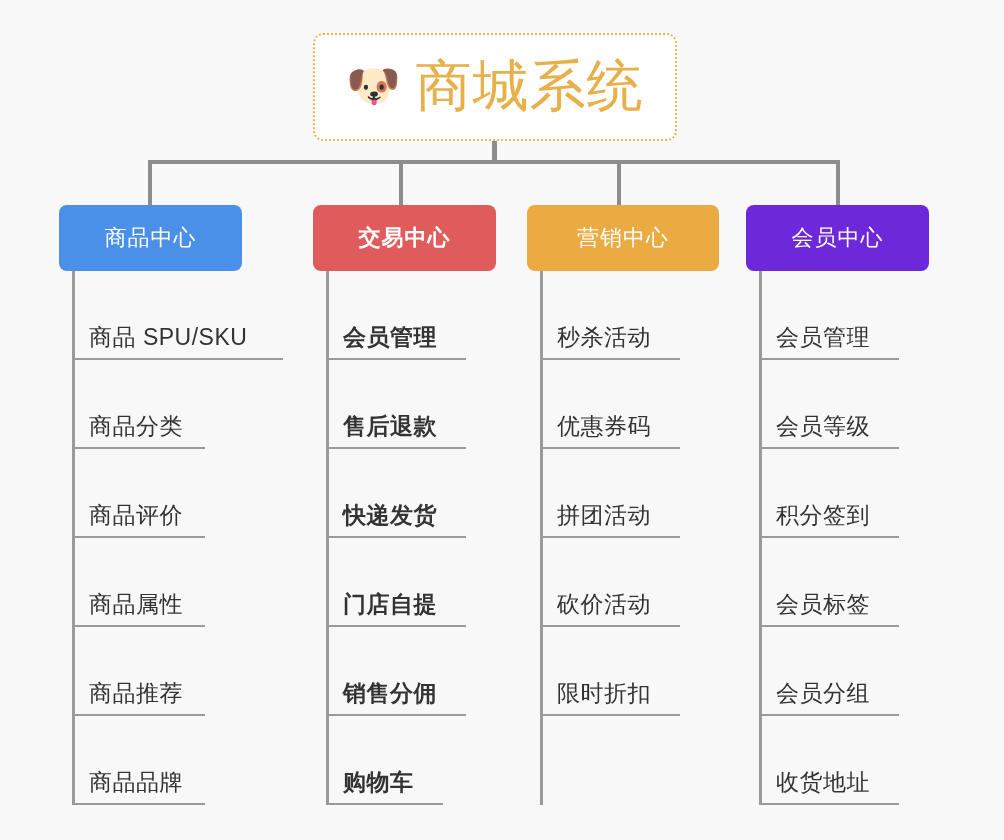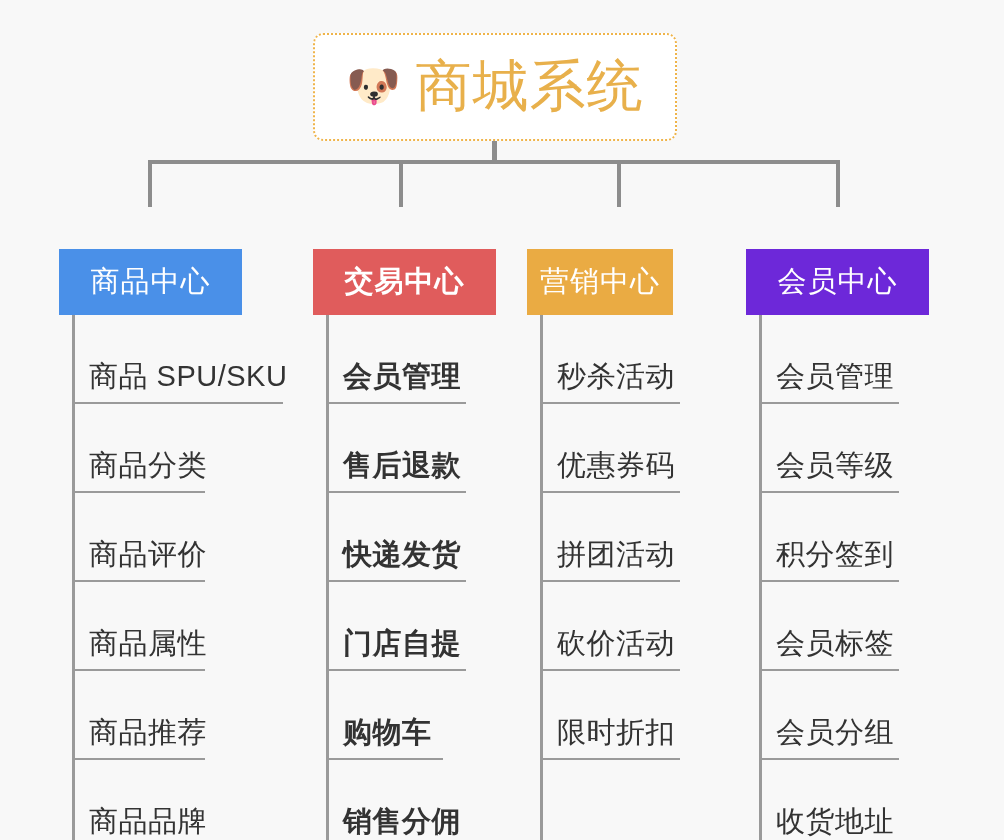--- a/index.html
+++ b/index.html
@@ -57,29 +57,28 @@
   .conn-h { height: 4px; }
 
   
   .branch {
     position: absolute;
     top: 205px;
   }
   .branch-header {
     box-sizing: border-box;
     height: 66px;
-    border-radius: 0;
+    border-radius: 8px;
     display: flex;
     align-items: center;
     justify-content: center;
     color: #ffffff;
-    font-size: 29px;
+    font-size: 22px;
     letter-spacing: 1px;
     white-space: nowrap;
-    margin-top: 44px;
   }
 
   
   .leaf-stack {
     position: relative;
     margin-top: 0;
     padding-left: 0;
   }
   .leaf-trunk {
     position: absolute;
@@ -99,21 +98,21 @@
     position: absolute;
     left: 13px;
     bottom: 0;
     height: 2px;
     background: #9a9a9a;
   }
   .leaf-label {
     position: relative;
     padding-left: 30px;
     padding-bottom: 7px;
-    font-size: 29px;
+    font-size: 23px;
     color: #333333;
     white-space: nowrap;
     letter-spacing: 0.5px;
   }
 </style>
 </head>
 <body>
 
 <div id="stage">
 
@@ -180,31 +179,31 @@
           </div>
           <div class="leaf">
             <span class="leaf-label">快递发货</span>
             <div class="leaf-underline" style="width: 140px;"></div>
           </div>
           <div class="leaf">
             <span class="leaf-label">门店自提</span>
             <div class="leaf-underline" style="width: 140px;"></div>
           </div>
           <div class="leaf">
+            <span class="leaf-label">销售分佣</span>
+            <div class="leaf-underline" style="width: 140px;"></div>
+          </div>
+          <div class="leaf">
             <span class="leaf-label">购物车</span>
             <div class="leaf-underline" style="width: 117px;"></div>
           </div>
-          <div class="leaf">
-            <span class="leaf-label">销售分佣</span>
-            <div class="leaf-underline" style="width: 140px;"></div>
-          </div>
         </div>
       </div>
       <div class="branch" style="left: 527px; width: 183px;">
-        <div class="branch-header" style="background: rgb(234, 171, 67); width: 146px; text-align: center;">
+        <div class="branch-header" style="background: rgb(234, 171, 67); width: 192px; text-align: center;">
           <span>营销中心</span>
         </div>
         <div class="leaf-stack">
           <div class="leaf-trunk" style="height: 534px;"></div>
           <div class="leaf">
             <span class="leaf-label">秒杀活动</span>
             <div class="leaf-underline" style="width: 140px;"></div>
           </div>
           <div class="leaf">
             <span class="leaf-label">优惠券码</span>

